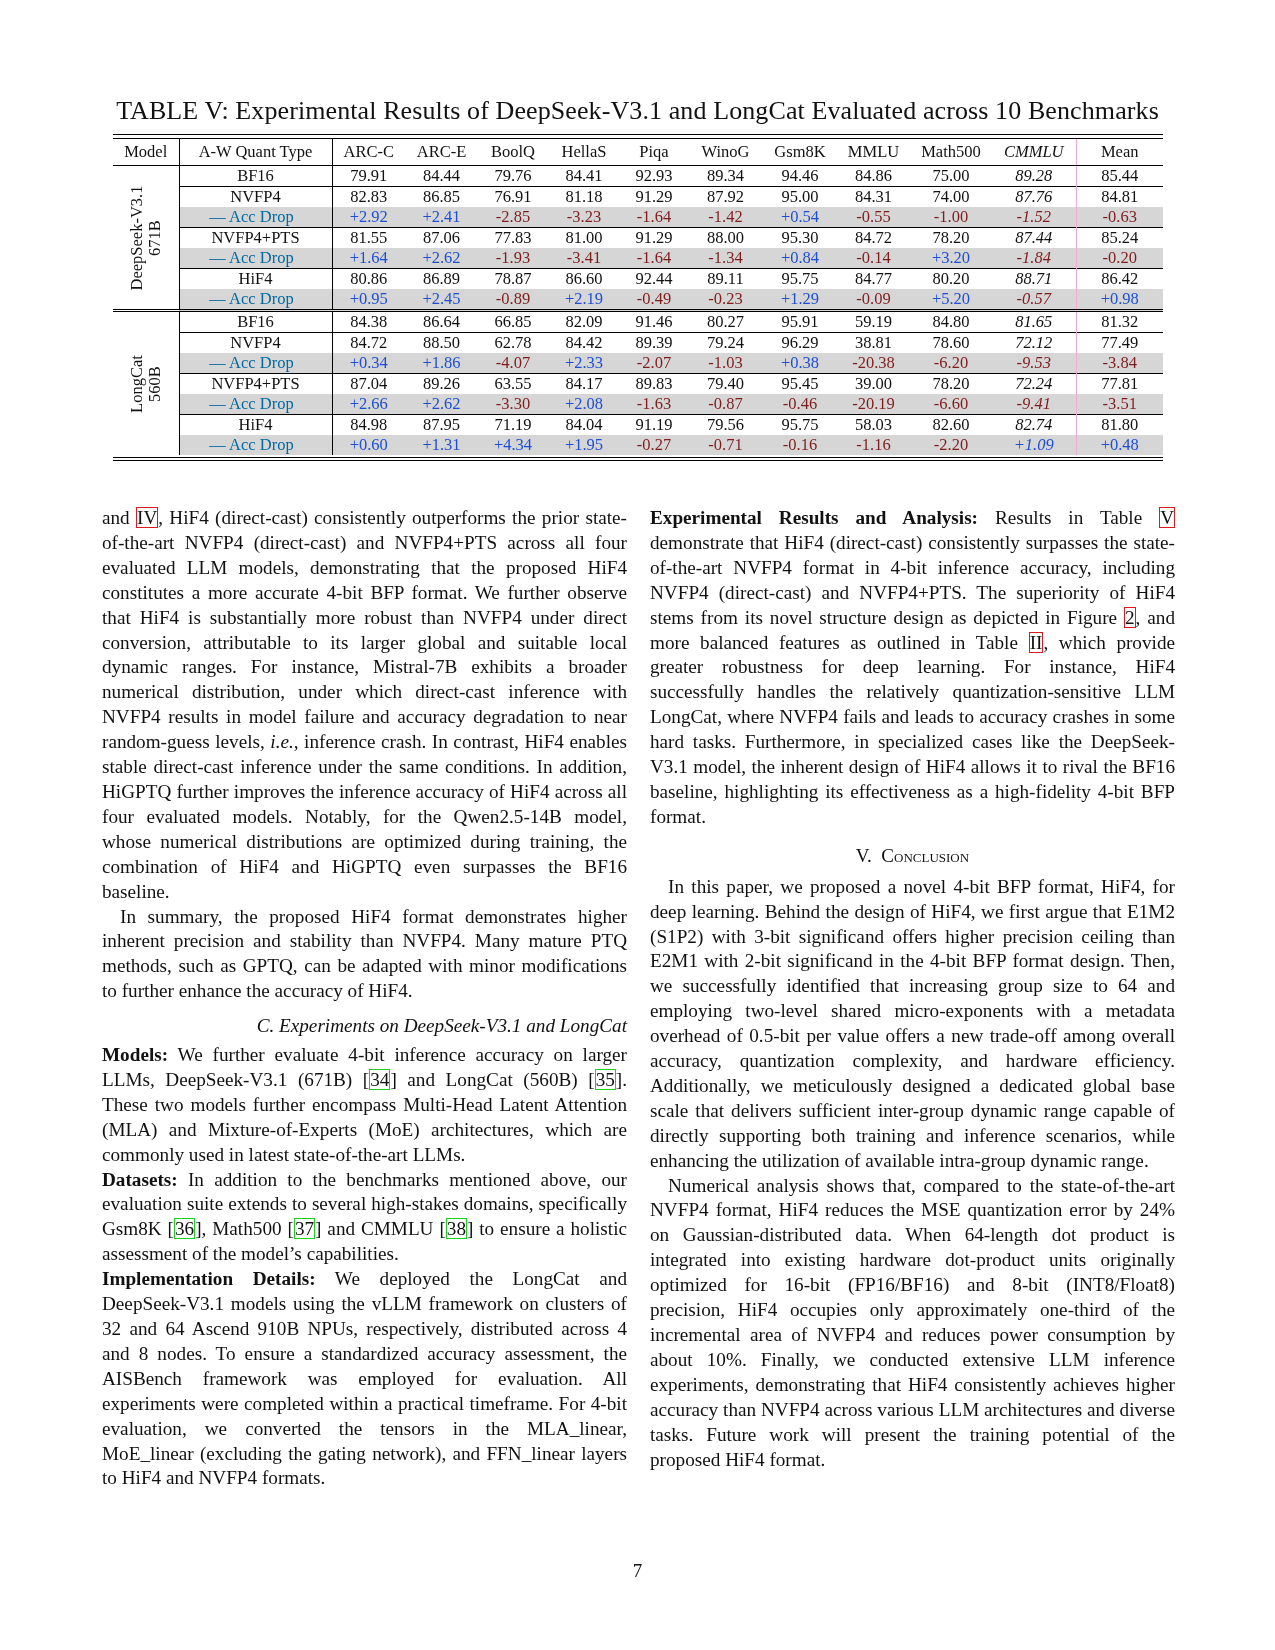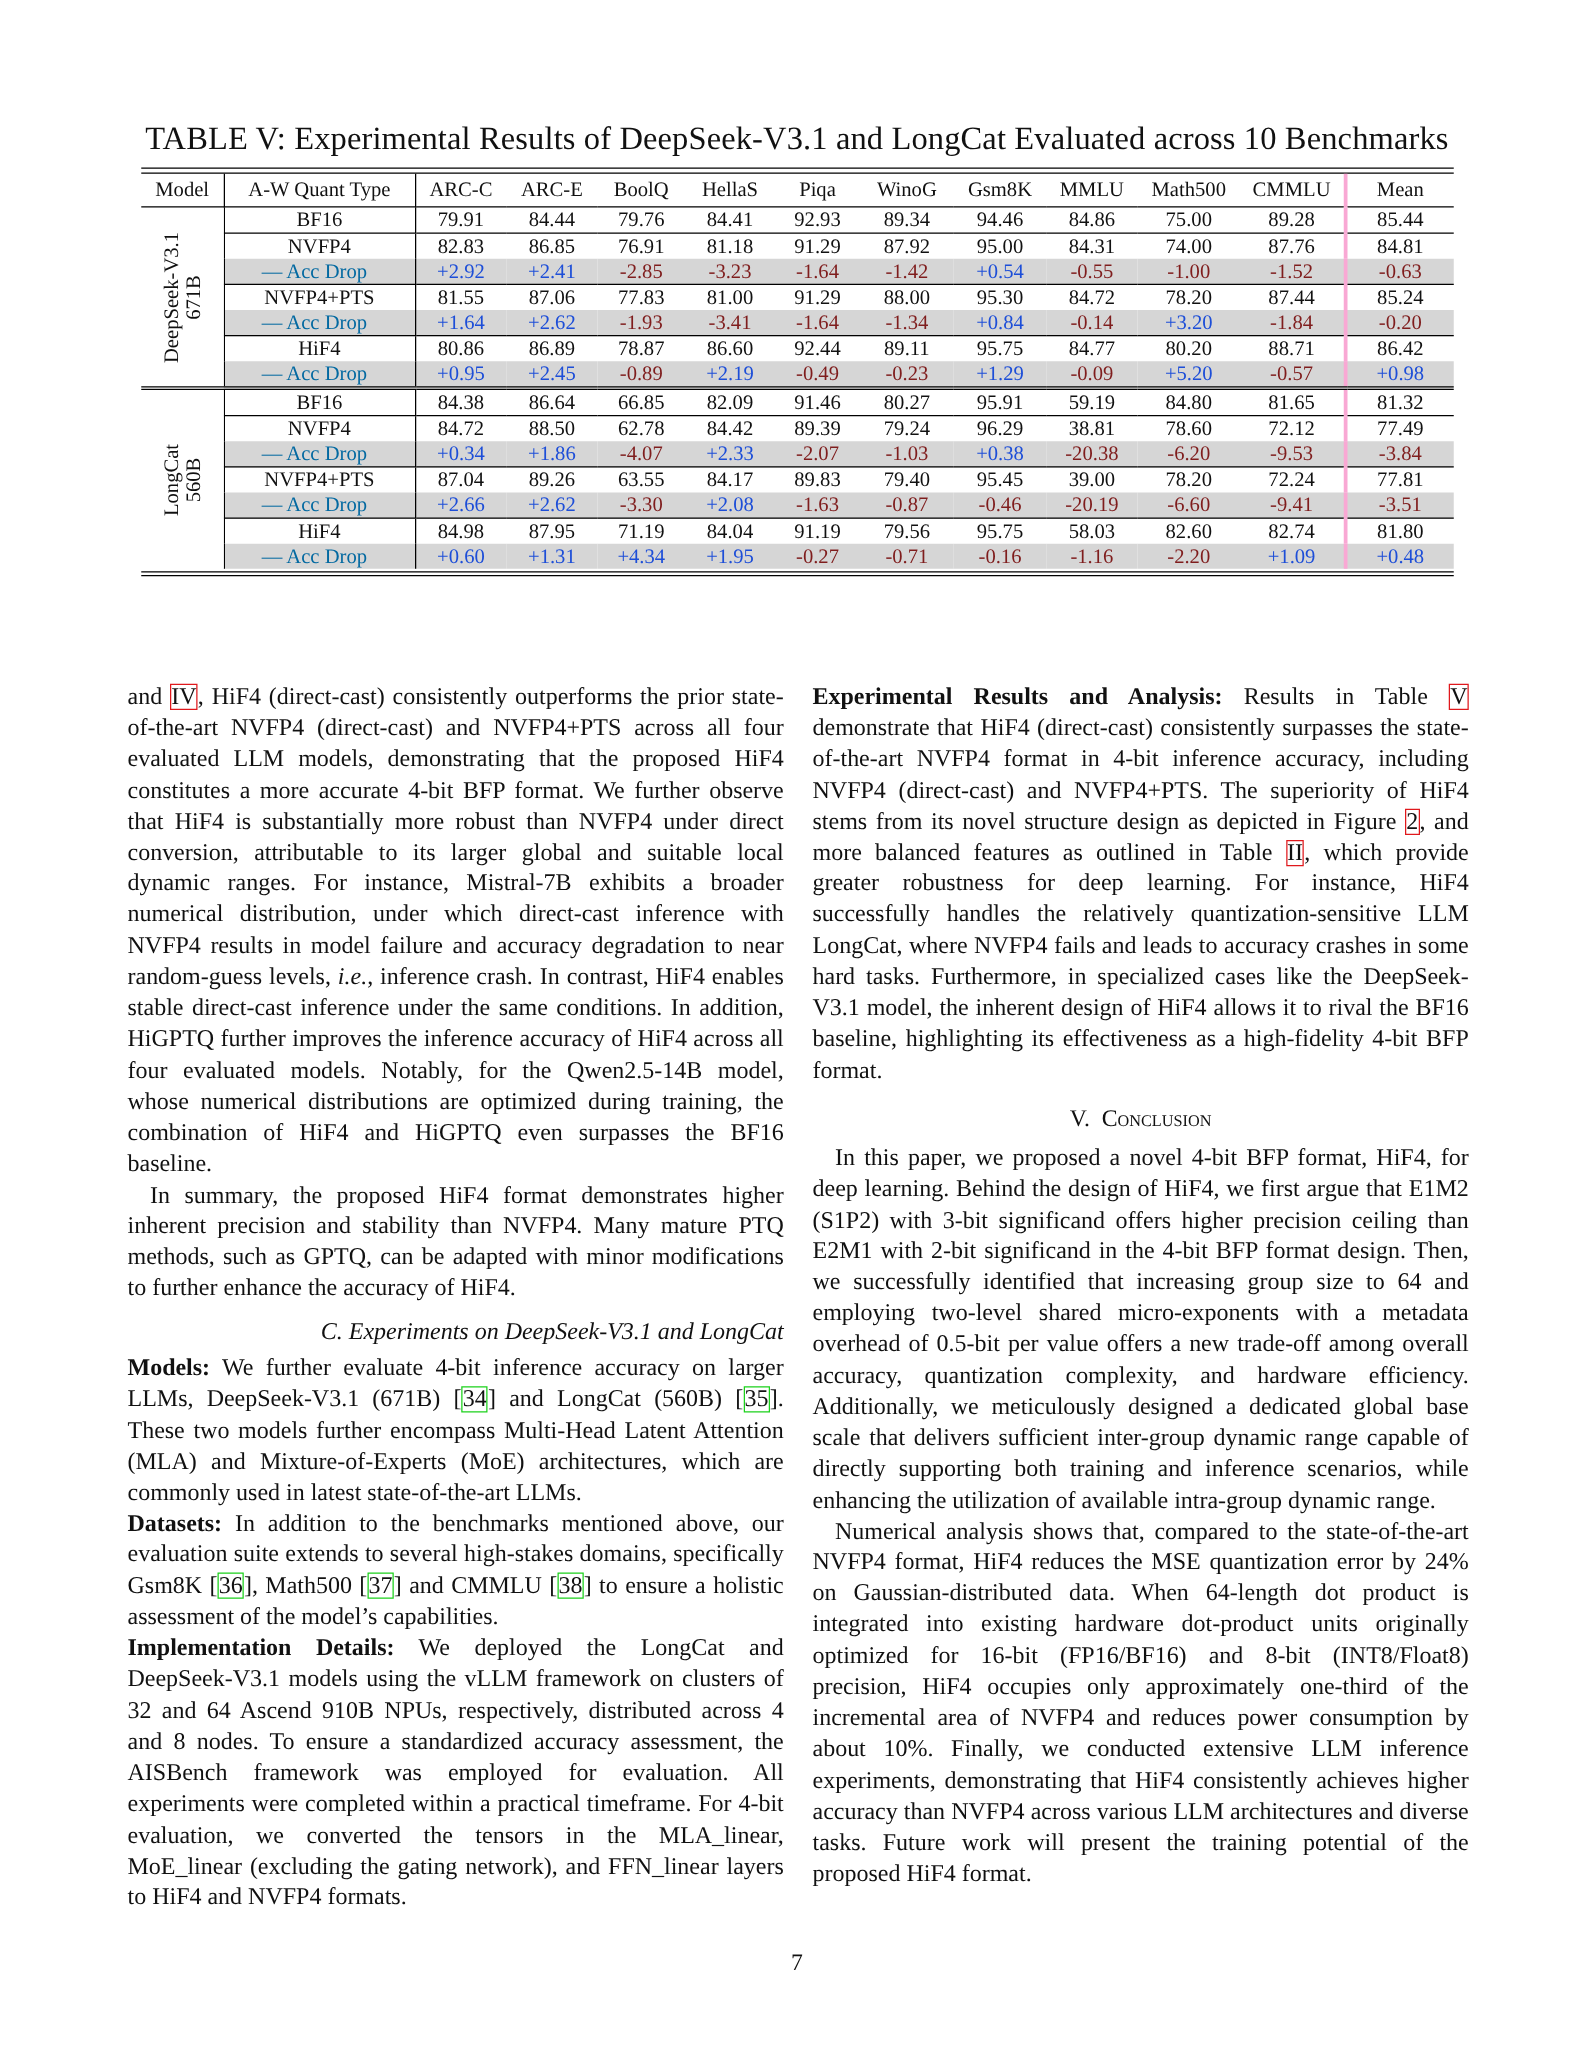--- a/index.html
+++ b/index.html
@@ -6,33 +6,33 @@
   body { width: 1275px; height: 1650px; position: relative; overflow: hidden;
          font-family: "Liberation Serif", "DejaVu Serif", serif; color: #111; }
   .caption { position: absolute; top: 96px; left: 0; width: 1275px; text-align: center;
              font-size: 26px; letter-spacing: 0.1px; }
   .tbl-wrap { position: absolute; top: 134px; left: 113px; width: 1050px; }
   table { border-collapse: collapse; width: 100%; font-size: 16.5px; table-layout: fixed; }
   .rule-top { border-top: 1px solid #000; height: 3px; border-bottom: 1px solid #000; }
   th, td { text-align: center; padding: 0; height: 20px; line-height: 20px; white-space: nowrap; }
   th { font-weight: normal; height: 26px; line-height: 26px; border-bottom: 1px solid #000; }
   .vl { border-right: 1px solid #000; }
-  .vl-g { border-right: 3px solid #f9a8d4; }
+  .vl-g { border-right: 1px solid #f9a8d4; font-style: italic; }
   .drop td { background: #d6d6d6; }
   .drop .lbl { color: #0369a1; padding-right: 8px; }
   .pos { color: #1d4ed8; }
   .neg { color: #7f1d1d; }
   .grp-sep td { border-top: 1px solid #000; }
   .sec-sep td { border-top: 3px double #000; }
   .model-cell { position: relative; background: #fff; }
   .model-label { position: absolute; left: 50%; top: 50%; transform: translate(-50%,-50%) rotate(-90deg);
                  white-space: nowrap; text-align: center; line-height: 18px; font-size: 16.5px; }
   .tbl-bottom { border-top: 1px solid #000; margin-top: 2px; height: 2px; border-bottom: 1px solid #000; }
 
-  .col { position: absolute; width: 525px; font-size: 19.2px; line-height: 24.9px; text-align: justify; margin-top: 40px; }
+  .col { position: absolute; width: 525px; font-size: 19.2px; line-height: 24.9px; text-align: justify; }
   .col p { margin: 0; }
   .col .indent { text-indent: 18px; }
   .left { left: 102px; top: 506px; }
   .right { left: 650px; top: 506px; }
   .ref-red { outline: 1.5px solid #e0181c; outline-offset: -1px; padding: 0 1px; }
   .ref-green { outline: 1.5px solid #1bd11b; outline-offset: -1px; padding: 0 1px; }
   .subsec { font-style: italic; margin: 10px 0 4px 0 !important; text-align: right; }
   .sec-head { text-align: center; margin: 14px 0 6px 0 !important; font-size: 19px; }
   .sec-head .sc { font-variant: small-caps; text-align: center; }
   .page-num { position: absolute; top: 1560px; left: 0; width: 1275px; text-align: center; font-size: 19px; }

